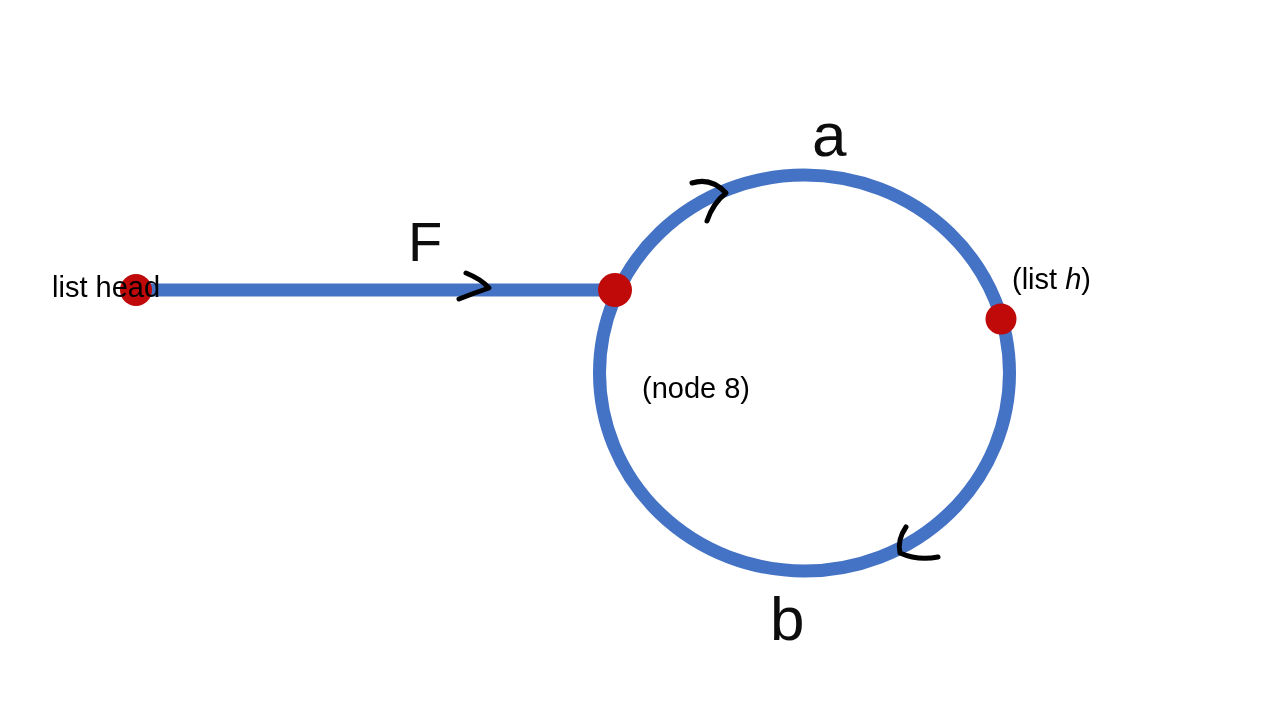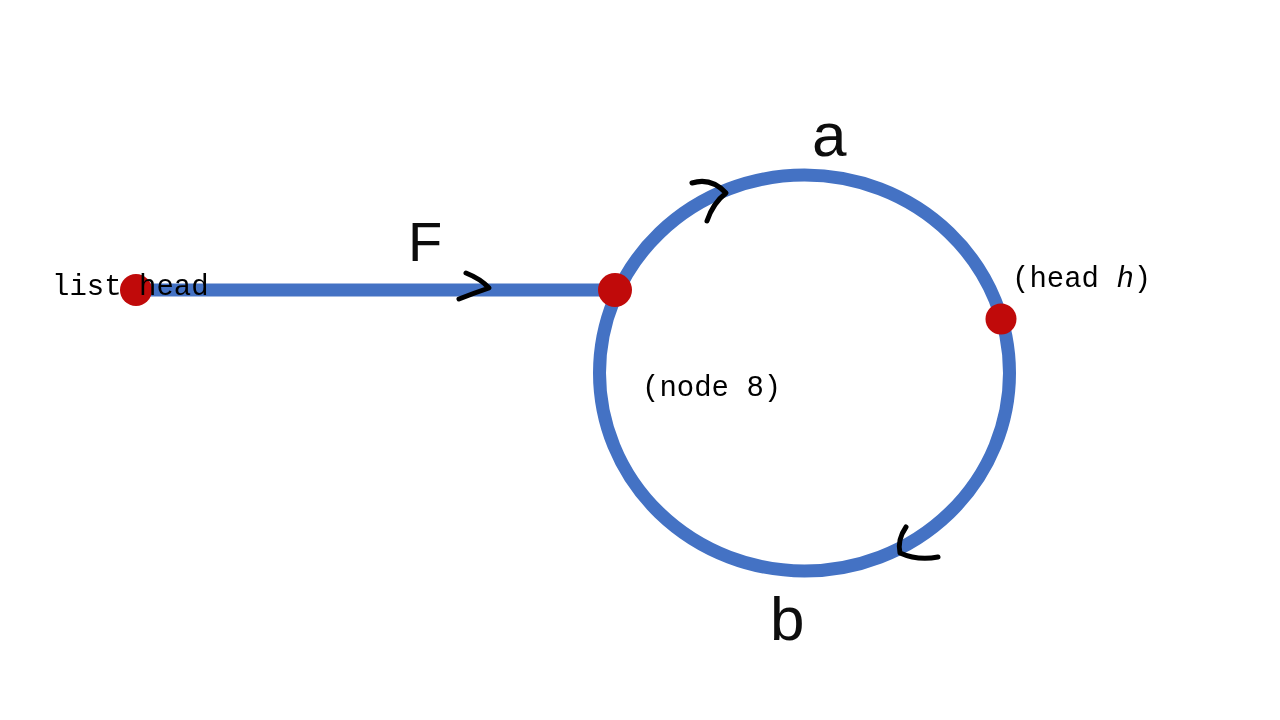--- a/index.html
+++ b/index.html
@@ -15,21 +15,21 @@
     left: 0; top: 0;
     width: 1280px;
     height: 720px;
   }
   .diagram-svg {
     position: absolute;
     left: 0; top: 0;
   }
   .mono-label {
     position: absolute;
-    font-family: Liberation Mono, monospace;
+    font-family: Liberation Sans, sans-serif;
     font-size: 29px;
     line-height: 39px;
     color: #000000;
     white-space: pre;
   }
   .mono-label em {
     font-style: italic;
   }
   .big-letter {
     position: absolute;
@@ -67,20 +67,20 @@
 
   <div class="mono-label label-list-head">
     <div>list head</div>
   </div>
 
   <div class="mono-label label-cycle-entrance">
     <div>(node 8)</div>
   </div>
 
   <div class="mono-label label-first-intersection">
-    <div><span>(head </span><em>h</em><span>)</span></div>
+    <div><span>(list </span><em>h</em><span>)</span></div>
   </div>
 
   <div class="big-letter letter-f">F</div>
   <div class="big-letter letter-a">a</div>
   <div class="big-letter letter-b">b</div>
 
 </div>
 
 </body></html>

